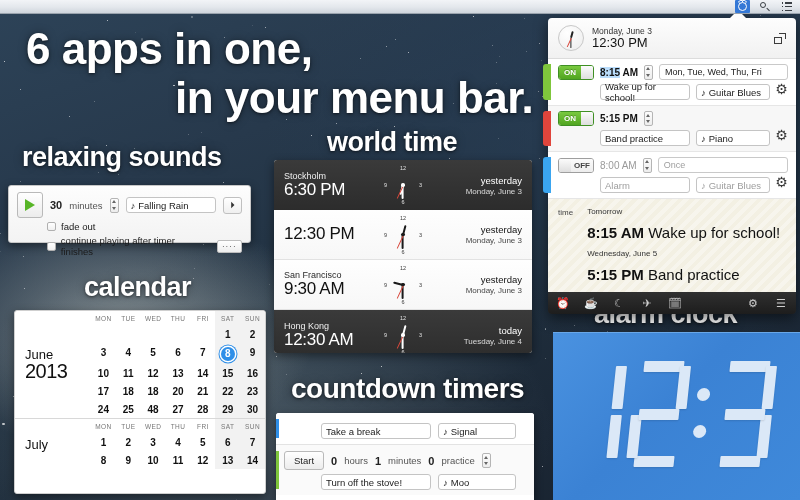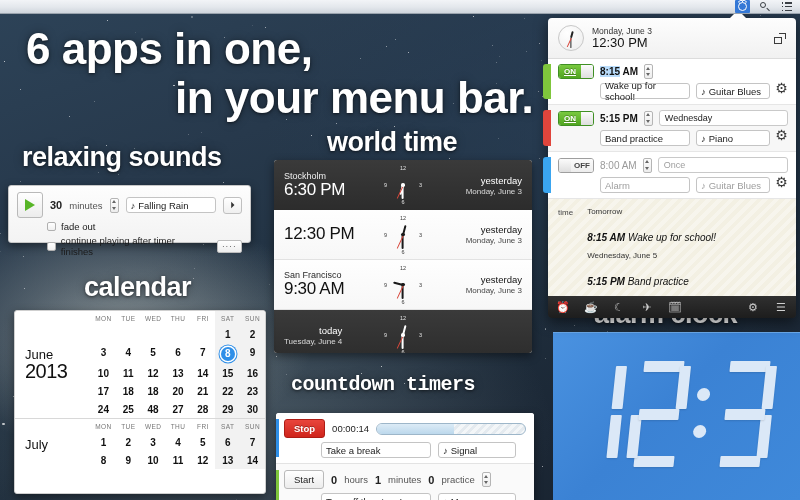--- a/index.html
+++ b/index.html
@@ -45,21 +45,21 @@
   .heading {
     position:absolute; color:#fff; font-weight:bold; letter-spacing:-0.5px;
     text-shadow:0 1px 3px rgba(0,0,0,.55), 0 0 10px rgba(0,0,0,.35);
     white-space:nowrap;
   }
   #hero1 { left:26px; top:24px; font-size:44px; }
   #hero2 { left:175px; top:73px; font-size:44px; }
   #h-relaxing { left:22px; top:142px; font-size:27px; }
   #h-world { left:327px; top:127px; font-size:27px; }
   #h-calendar { left:84px; top:272px; font-size:27px; }
-  #h-countdown { left:291px; top:373px; font-size:20px;font-family:Liberation Mono, monospace; }
+  #h-countdown { left:291px; top:373px; font-size:28px; }
   #h-alarm { left:594px; top:299px; font-size:27px; }
 
   
   .panel { position:absolute; background:#fff; box-shadow:0 3px 10px rgba(0,0,0,.45); }
   .tab { position:absolute; left:-6px; width:9px; border-radius:3px 0 0 3px; }
 
   
   #sounds { left:8px; top:185px; width:243px; height:58px; border-radius:3px;
     background:linear-gradient(to bottom,#fdfdfd,#f3f3f3); border:1px solid #c7c7c7; padding:6px 8px; }
   .sr-row1 { display:flex; align-items:center; gap:7px; }
@@ -165,41 +165,41 @@
   .detach i.a { width:8px; height:7px; left:0; bottom:0; }
   .detach i.b { width:7px; height:6px; right:0; top:0; border-bottom:none; border-left:none; }
 
   .alarm-row { position:relative; padding:5px 8px 5px 10px; background:#fff; border-bottom:1px solid #e6e6e6; }
   .alarm-row.alt { background:#f7f7f7; }
   .alarm-tab { position:absolute; left:-5px; top:5px; bottom:5px; width:8px; border-radius:3px 0 0 3px; }
   .ar-line { display:flex; align-items:center; gap:6px; }
   .toggle { width:36px; height:15px; border-radius:3px; border:1px solid #9e9e9e; display:flex; overflow:hidden; }
   .toggle.on { border-color:#3f8f24; }
   .toggle .lbl { flex:1; display:flex; align-items:center; justify-content:center; font-size:8px; font-weight:bold; }
-  .toggle.on .lbl { background:linear-gradient(to bottom,#79c93f,#51a521); color:#fff; text-shadow:0 -1px 0 rgba(0,0,0,.25);text-decoration:underline; }
+  .toggle.on .lbl { background:linear-gradient(to bottom,#79c93f,#51a521); color:#fff; text-shadow:0 -1px 0 rgba(0,0,0,.25); }
   .toggle.off .lbl { background:linear-gradient(to bottom,#fbfbfb,#ededed); color:#444; order:2; }
   .toggle .knob { width:12px; background:linear-gradient(to bottom,#fbfbfb,#dedede); }
   .toggle.off .knob { order:1; }
   .ar-time { font-size:10px; font-weight:bold; color:#111; }
   .ar-time .hl { background:#b9dcfb; }
   .ar-time.dim { color:#9a9a9a; font-weight:normal; }
   .ar-rep { flex:1; border:1px solid #c9c9c9; border-radius:3px; background:#fff; height:16px;
     display:flex; align-items:center; padding:0 5px; font-size:9px; color:#222; }
   .ar-rep.dim { color:#9e9e9e; }
   .ar-line2 { display:flex; align-items:center; gap:6px; margin-top:4px; margin-left:42px; }
   .ar-name { width:92px; }
   .ar-snd { width:76px; }
   .gear { width:12px; height:12px; position:relative; }
   .gear:before { content:"\2699"; position:absolute; left:-1px; top:-4px; font-size:14px; color:#3a3a3a; line-height:1; }
 
   .nextbox { background:#f3f0e3; padding:8px 10px 9px 10px; display:flex; gap:14px;
     background-image:repeating-linear-gradient(135deg,rgba(255,255,255,.35) 0 4px,rgba(0,0,0,0) 4px 8px); }
   .next-lbl { font-size:8px; color:#444; padding-top:1px; }
   .next-title { font-size:8px; color:#333; }
-  .next-main { font-size:10px; color:#111; font-weight:bold; margin-top:16px;font-style:italic; }
+  .next-main { font-size:15px; color:#111; font-weight:bold; margin-top:8px; }
   .next-main span { font-weight:normal; }
   .next-gap { height:8px; }
 
   .pop-foot { background:linear-gradient(to bottom,#303030,#1d1d1d); border-radius:0 0 4px 4px;
     padding:4px 8px; display:flex; align-items:center; gap:14px; }
   .fi { width:14px; height:14px; display:flex; align-items:center; justify-content:center;
     color:#cfcfcf; font-size:11px; line-height:1; }
   .fi.active { color:#3aa5f0; }
   .spacer { flex:1; }
 
@@ -533,20 +533,24 @@
         <div class="hand m" style="transform:rotate(180deg)"></div>
         <div class="hand s" style="transform:rotate(205deg)"></div>
         <div class="pivot"></div>
       </div>
       <div class="wt-right">
         <div class="wt-rel">yesterday</div>
         <div class="wt-date">Monday, June 3</div>
       </div>
     </div>
     <div class="wt-row dark">
+      <div class="wt-left">
+        <div class="wt-city">Hong Kong</div>
+        <div class="wt-time">12:30 AM</div>
+      </div>
       <div class="wt-clock">
         <span class="lbl l12">12</span>
         <span class="lbl l3">3</span>
         <span class="lbl l9">9</span>
         <span class="lbl l6">6</span>
         <div class="hand h" style="transform:rotate(15deg)"></div>
         <div class="hand m" style="transform:rotate(180deg)"></div>
         <div class="hand s" style="transform:rotate(205deg)"></div>
         <div class="pivot"></div>
       </div>
@@ -653,27 +657,20 @@
           <div class="cal-col-we">13</div>
           <div class="cal-col-we">14</div>
         </div>
       </div>
     </div>
   </div>
 
 <div id="timers" class="panel">
     <div class="tm-row">
       <div class="tab" style="background:#2f8fe8;top:6px;bottom:6px"></div>
-      <div class="tm-line">
-        <div class="btn-stop">Stop</div>
-         <div class="tm-elapsed">00:00:14</div>
-         <div class="progress">
-          <div class="fill" style="width:52%"></div>
-        </div>
-      </div>
       <div class="tm-line2">
         <div class="txtfield">
           <span>Take a break</span>
         </div>
         <div class="txtfield snd">
           <span>♪</span>
           <span>Signal</span>
         </div>
       </div>
     </div>
@@ -727,20 +724,21 @@
       <div class="ar-line">
         <div class="toggle on">
           <span class="lbl">ON</span>
           <span class="knob"></span>
         </div>
         <div class="ar-time "><span class="hl">8:15</span> AM</div>
         <div class="stepper">
             <i class="up"></i>
             <i class="dn"></i>
           </div>
+        <div class="ar-rep ">Mon, Tue, Wed, Thu, Fri</div>
       </div>
       <div class="ar-line2">
         <div class="txtfield ar-name" style="">
             <span>Wake up for school!</span>
           </div>
         <div class="txtfield ar-snd" style="">
           <span>♪</span>
             <span>Guitar Blues</span>
         </div>
         <div class="gear"></div>
@@ -751,21 +749,20 @@
       <div class="ar-line">
         <div class="toggle on">
           <span class="lbl">ON</span>
           <span class="knob"></span>
         </div>
         <div class="ar-time ">5:15 PM</div>
         <div class="stepper">
             <i class="up"></i>
             <i class="dn"></i>
           </div>
-        <div class="ar-rep ">Wednesday</div>
       </div>
       <div class="ar-line2">
         <div class="txtfield ar-name" style="">
             <span>Band practice</span>
           </div>
         <div class="txtfield ar-snd" style="">
           <span>♪</span>
             <span>Piano</span>
         </div>
         <div class="gear"></div>

